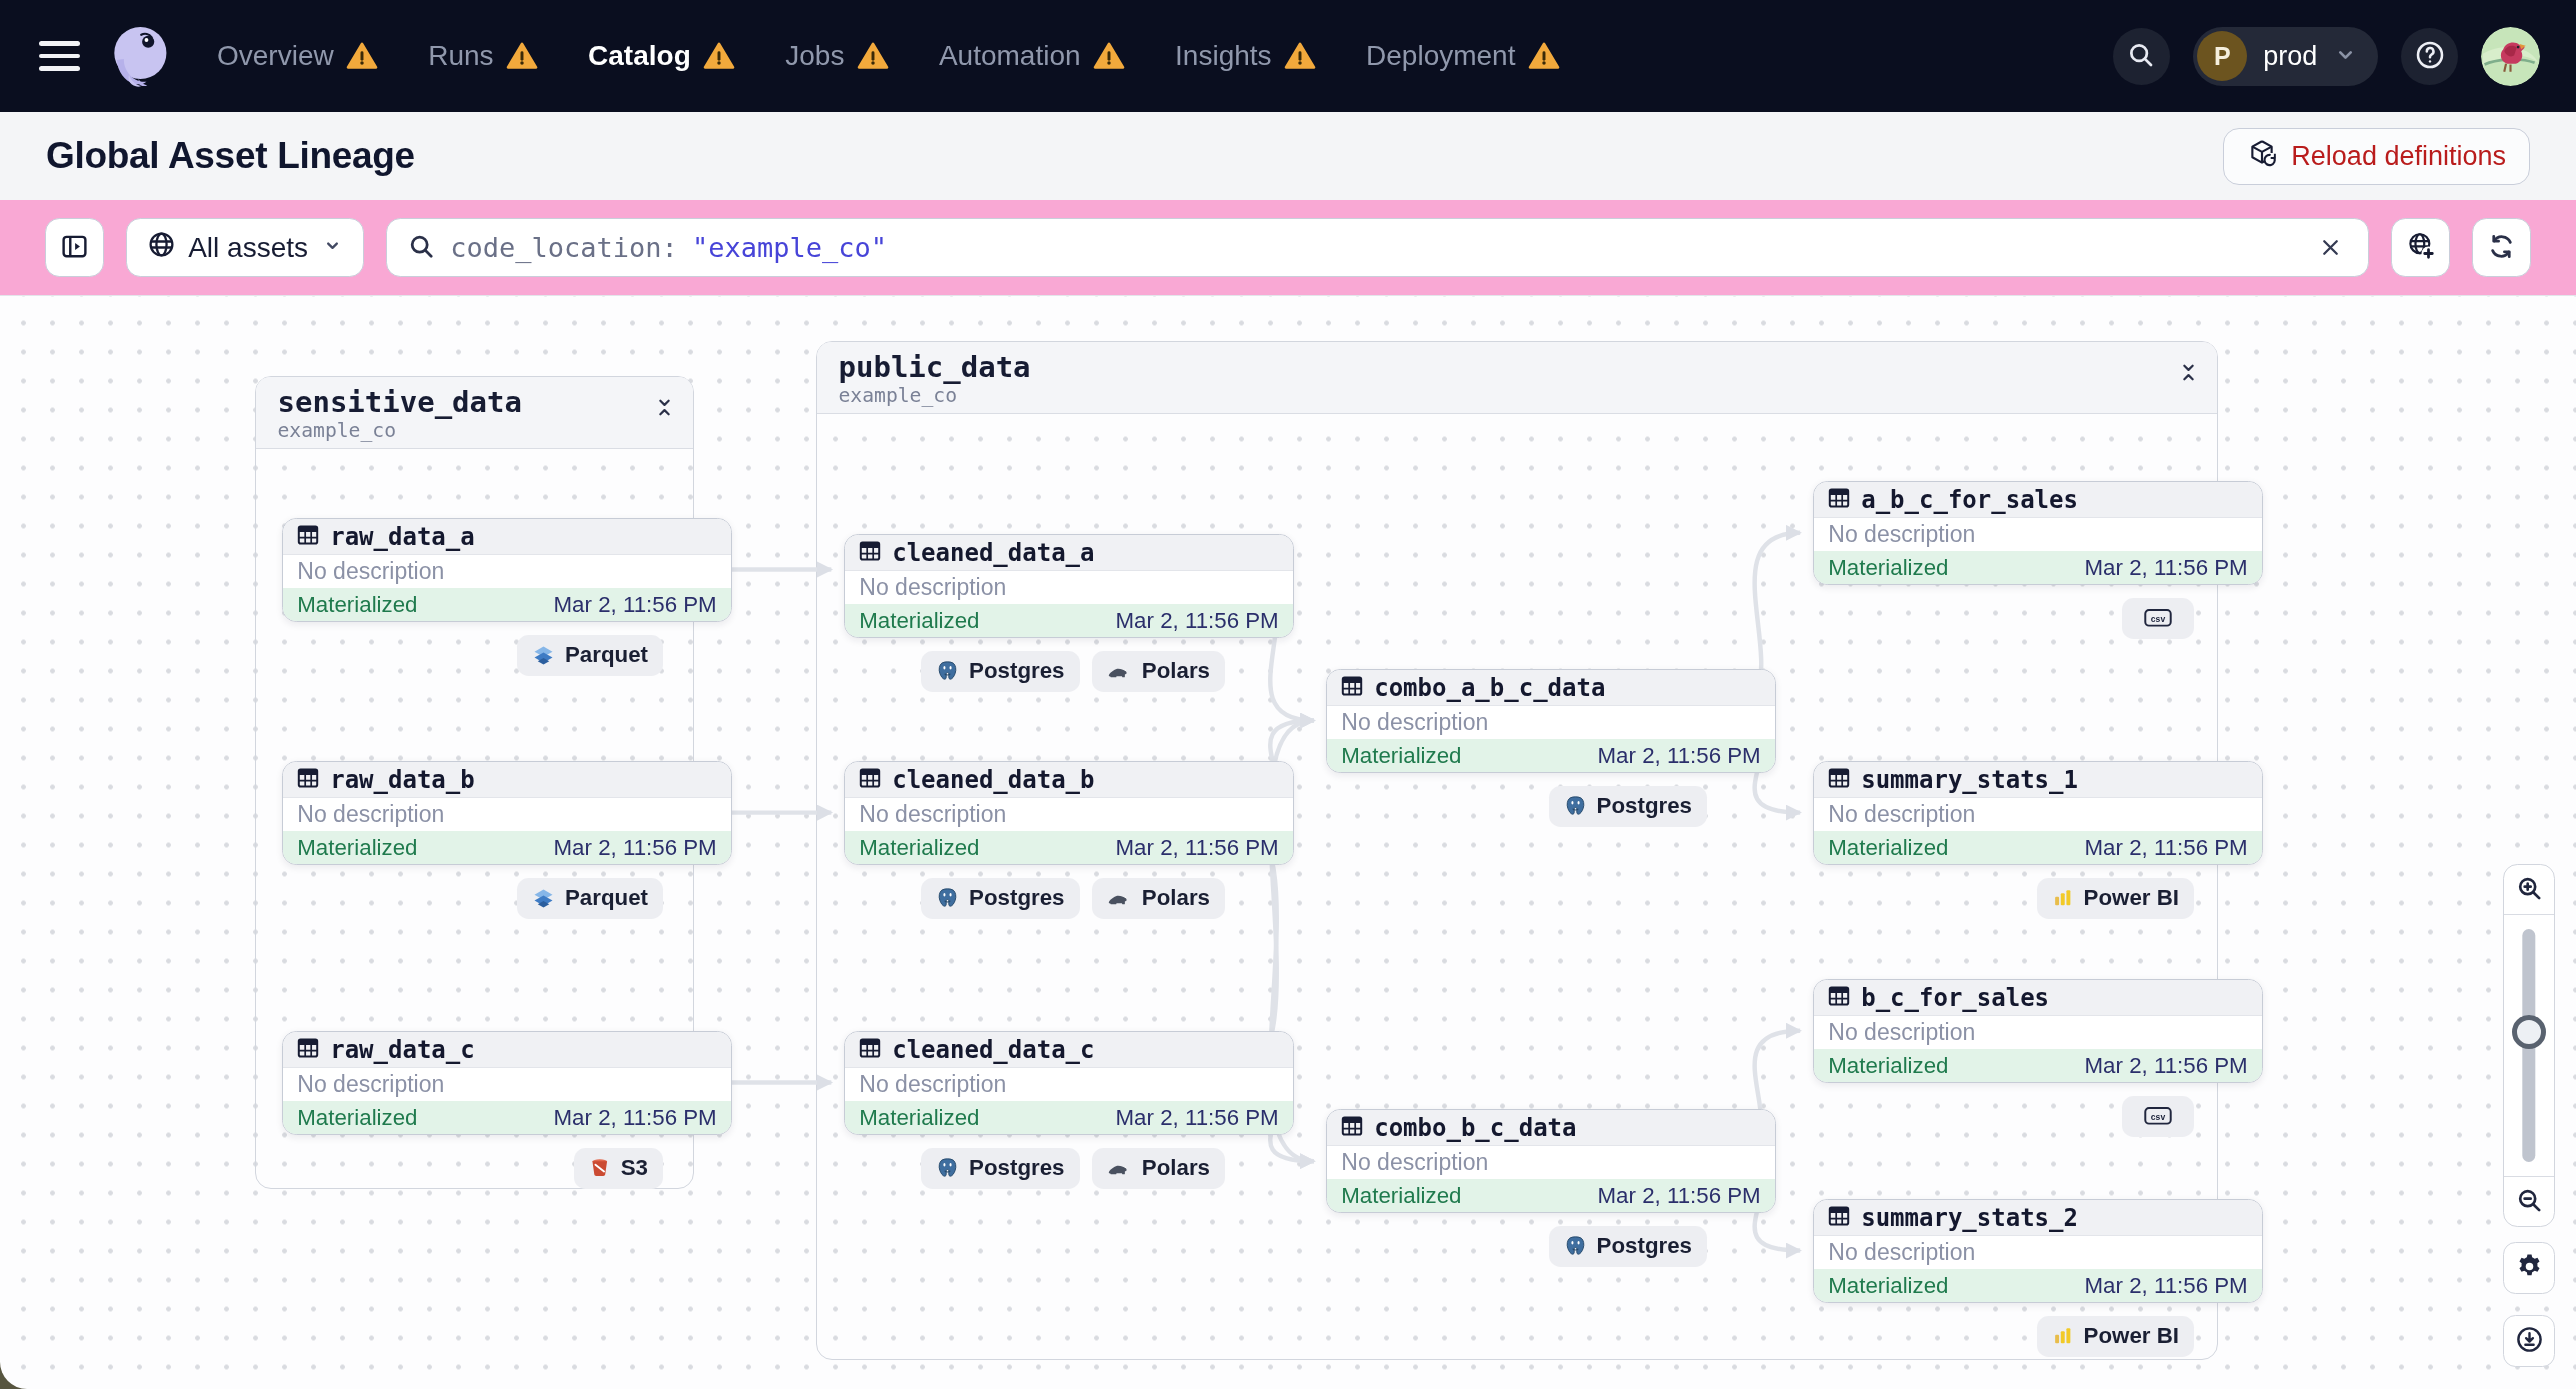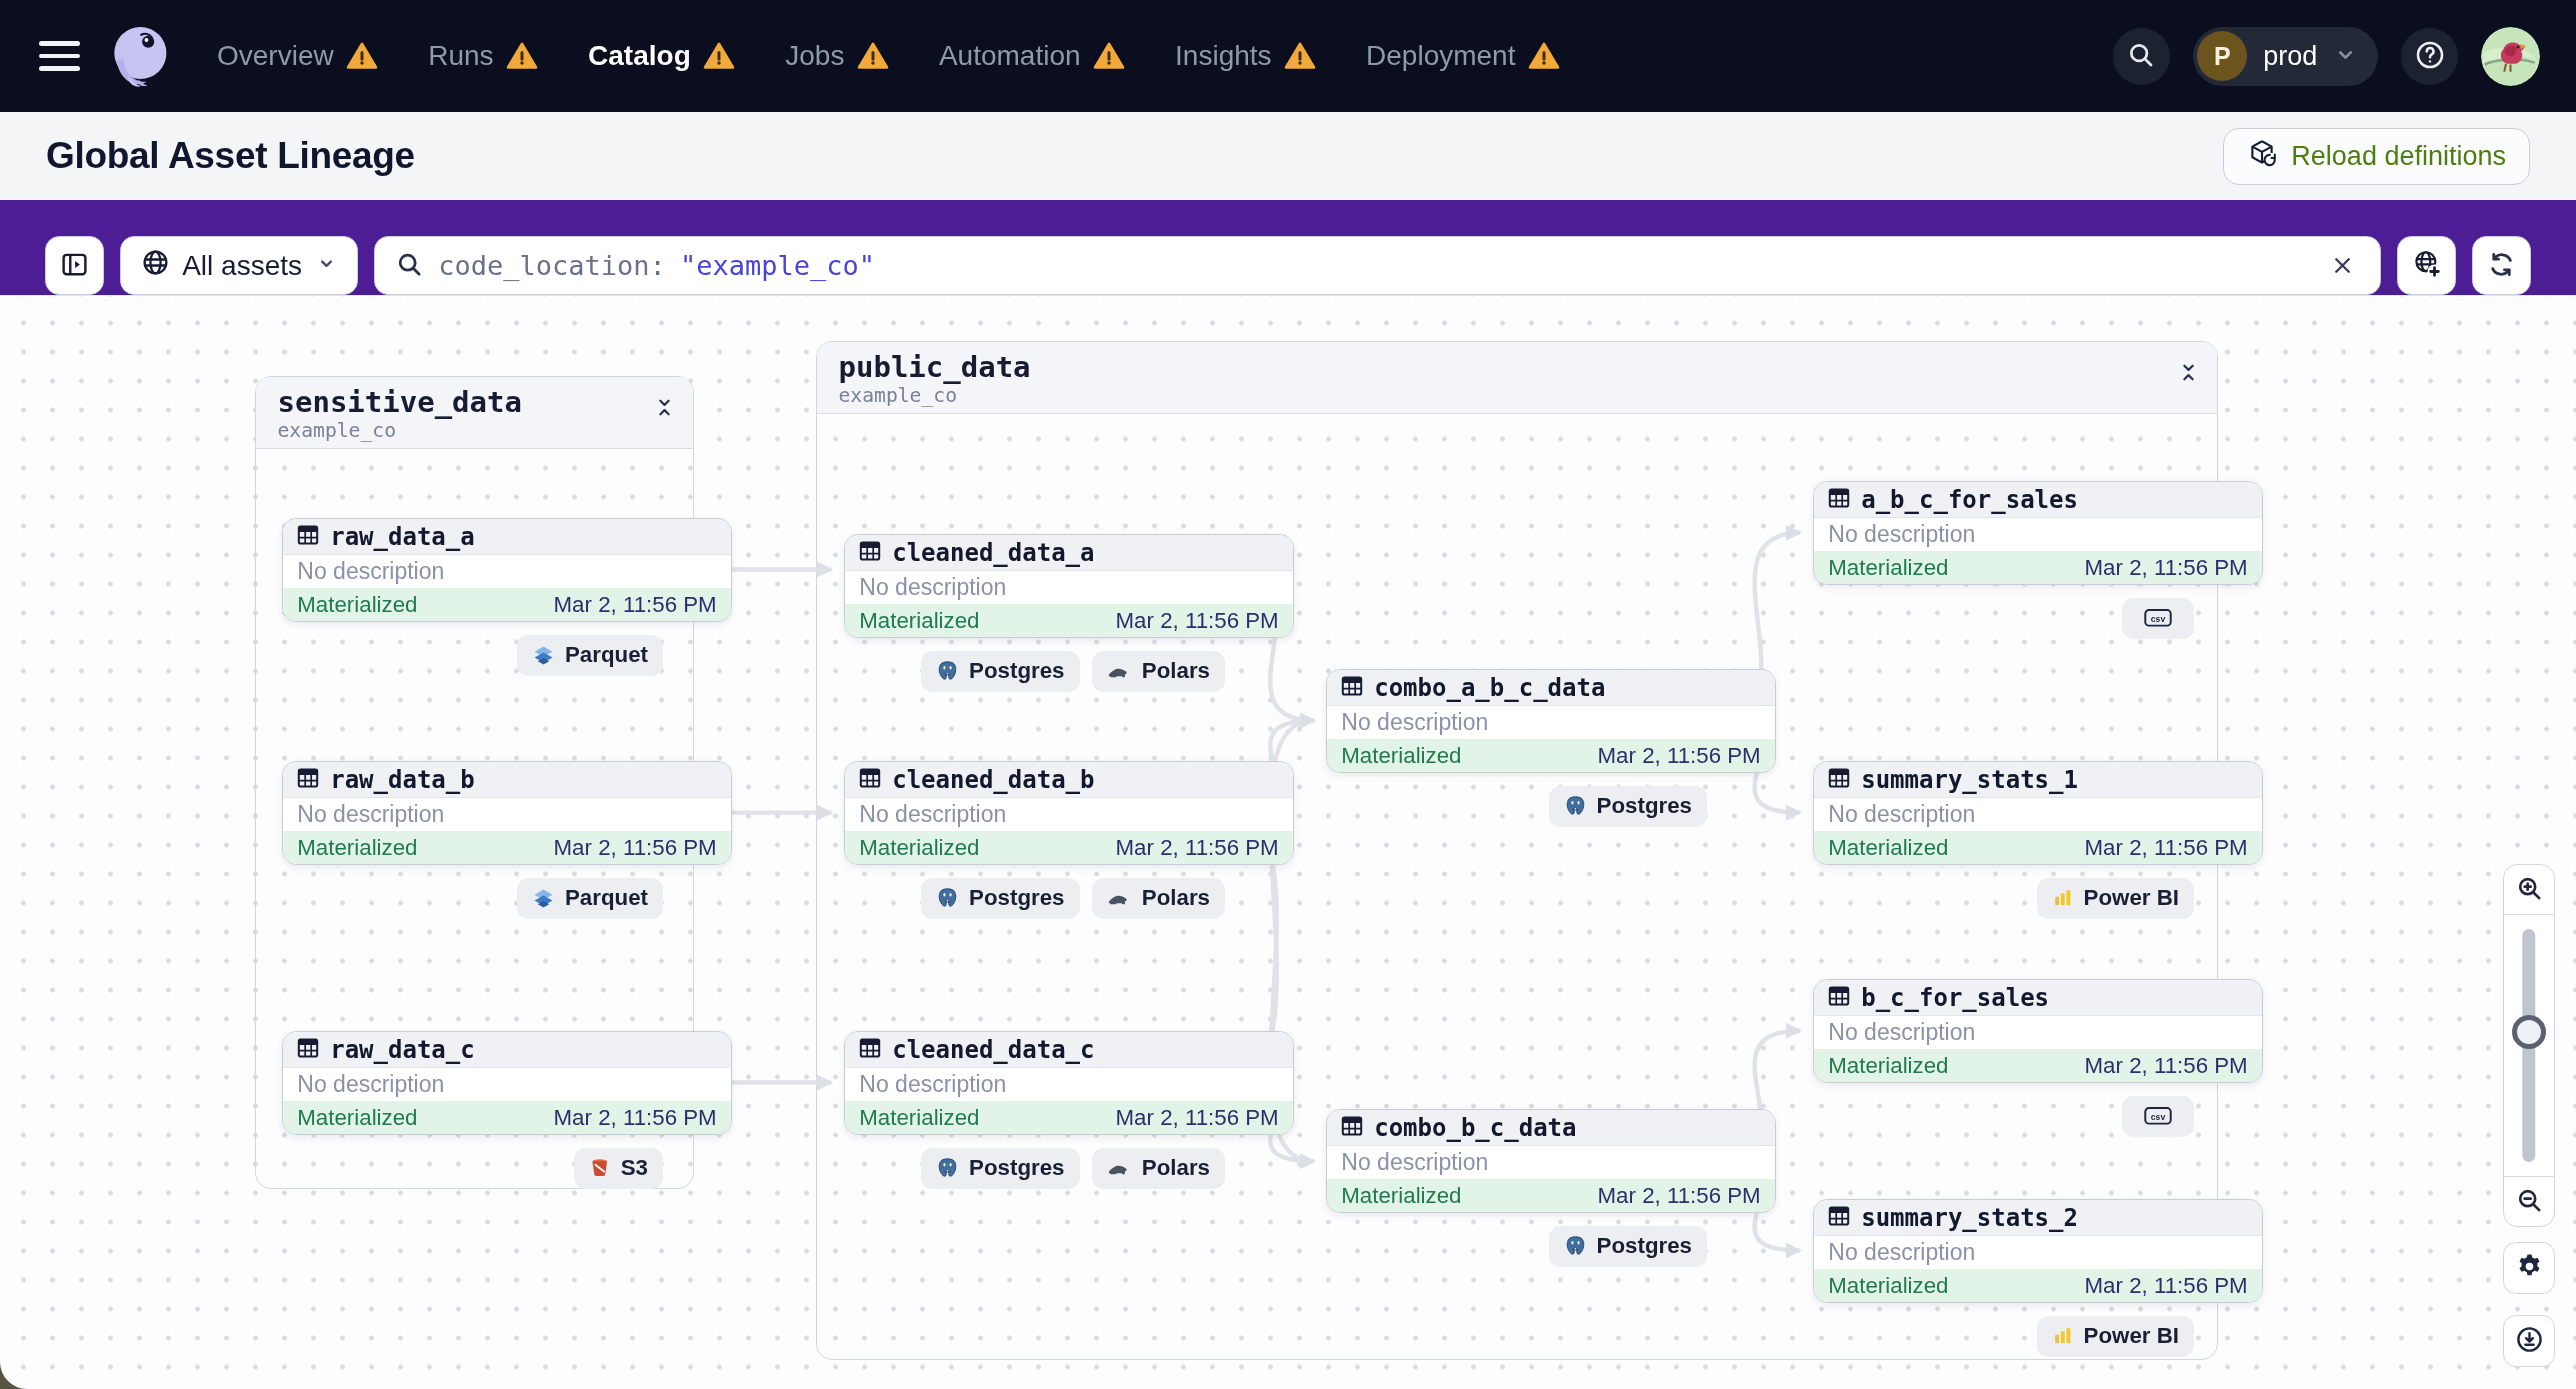--- a/index.html
+++ b/index.html
@@ -19,24 +19,24 @@
   .nav-right { margin-left: auto; display: flex; align-items: center; gap: 23px; }
   .circle-btn { width: 57px; height: 57px; border-radius: 50%; background: #1D2231; border: none; cursor: pointer; display: flex; align-items: center; justify-content: center; }
   .env-pill { height: 59px; border-radius: 30px; background: #242938; border: none; display: flex; align-items: center; gap: 16px; padding: 0 19.7px 0 4.5px; cursor: pointer; }
   .env-avatar { width: 50px; height: 50px; border-radius: 50%; background: #6C541F; color: #F5EFDD; font-size: 25px; font-weight: 700; display: flex; align-items: center; justify-content: center; }
   .env-name { color: #FFFFFF; font-size: 27px; }
   .avatar { width: 59px; height: 59px; border-radius: 50%; overflow: hidden; cursor: pointer; flex: none; }
 
   
   .titlebar { height: 88px; background: #F4F5F7; display: flex; align-items: center; justify-content: space-between; padding: 0 46px; flex: none; }
   .page-title { font-size: 37px; font-weight: 700; color: #10162E; letter-spacing: -0.3px; }
-  .reload-btn { height: 57px; border-radius: 16px; border: 1.8px solid #C9CEDA; background: #FBFCFD; display: flex; align-items: center; gap: 14.3px; padding: 12px 23px; font-size: 27px; color: #4d7c0f; cursor: pointer; font-family: "Liberation Sans", sans-serif; }
+  .reload-btn { height: 57px; border-radius: 16px; border: 1.8px solid #C9CEDA; background: #FBFCFD; display: flex; align-items: center; gap: 14.3px; padding: 12px 23px; font-size: 27px; color: #b91c1c; cursor: pointer; font-family: "Liberation Sans", sans-serif; }
 
   
-  .toolbar { height: 96px; background: #4c1d95; border-bottom: 1.8px solid #E3E5EA; display: flex; align-items: flex-end; gap: 16px; padding: 0 45px; flex: none; }
+  .toolbar { height: 96px; background: #f9a8d4; border-bottom: 1.8px solid #E3E5EA; display: flex; align-items: center; gap: 22px; padding: 0 45px; flex: none; }
   .sq-btn { height: 59px; min-width: 59px; border-radius: 14.3px; border: 1.8px solid #C9CEDA; background: #FFFFFF; display: flex; align-items: center; justify-content: center; cursor: pointer; }
   .assets-btn { height: 59px; border-radius: 14.3px; border: 1.8px solid #C9CEDA; background: #FFFFFF; display: flex; align-items: center; gap: 12.5px; padding: 0 19.7px; font-size: 28px; color: #171C33; cursor: pointer; font-family: "Liberation Sans", sans-serif; }
   .searchbox { flex: 1; height: 59px; border-radius: 14.3px; border: 1.8px solid #C9CEDA; background: #FFFFFF; display: flex; align-items: center; gap: 14.3px; padding: 0 19.7px; cursor: text; }
   .searchbox .q { font-family: "DejaVu Sans Mono", monospace; font-size: 27px; }
   .q-field { color: #6A7087; }
   .q-value { color: var(--accent-indigo, #4744D8); }
   .clearx { margin-left: auto; background: none; border: none; cursor: pointer; display: flex; padding: 5.4px; }
   .materialize { display: flex; height: 59px; border-radius: 14.3px; overflow: hidden; background: var(--materialize-bg, #10162E); }
   .mat-main { background: none; border: none; color: #FFFFFF; font-size: 28px; display: flex; align-items: center; gap: 12.5px; padding: 0 27px; cursor: pointer; font-family: "Liberation Sans", sans-serif; }
   .mat-caret { background: none; border: none; border-left: 1.8px solid #3C4257; width: 55px; display: flex; align-items: center; justify-content: center; cursor: pointer; }

